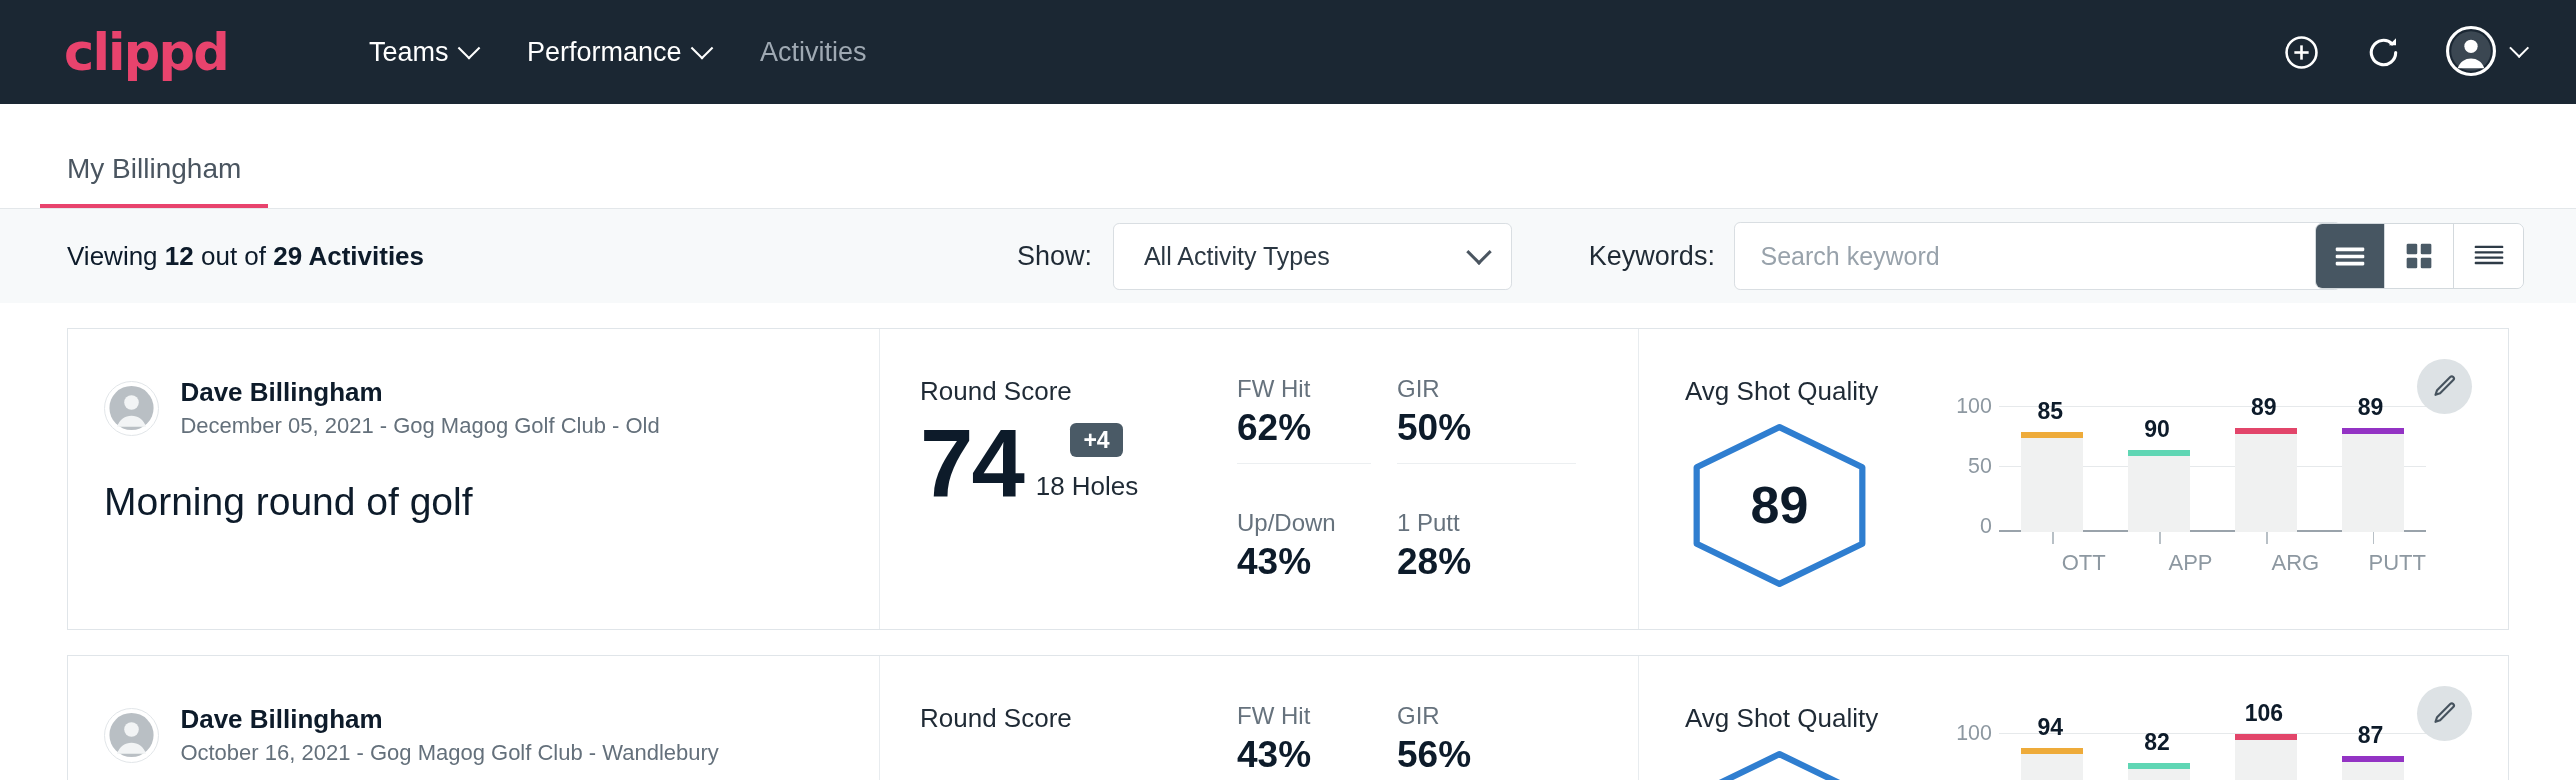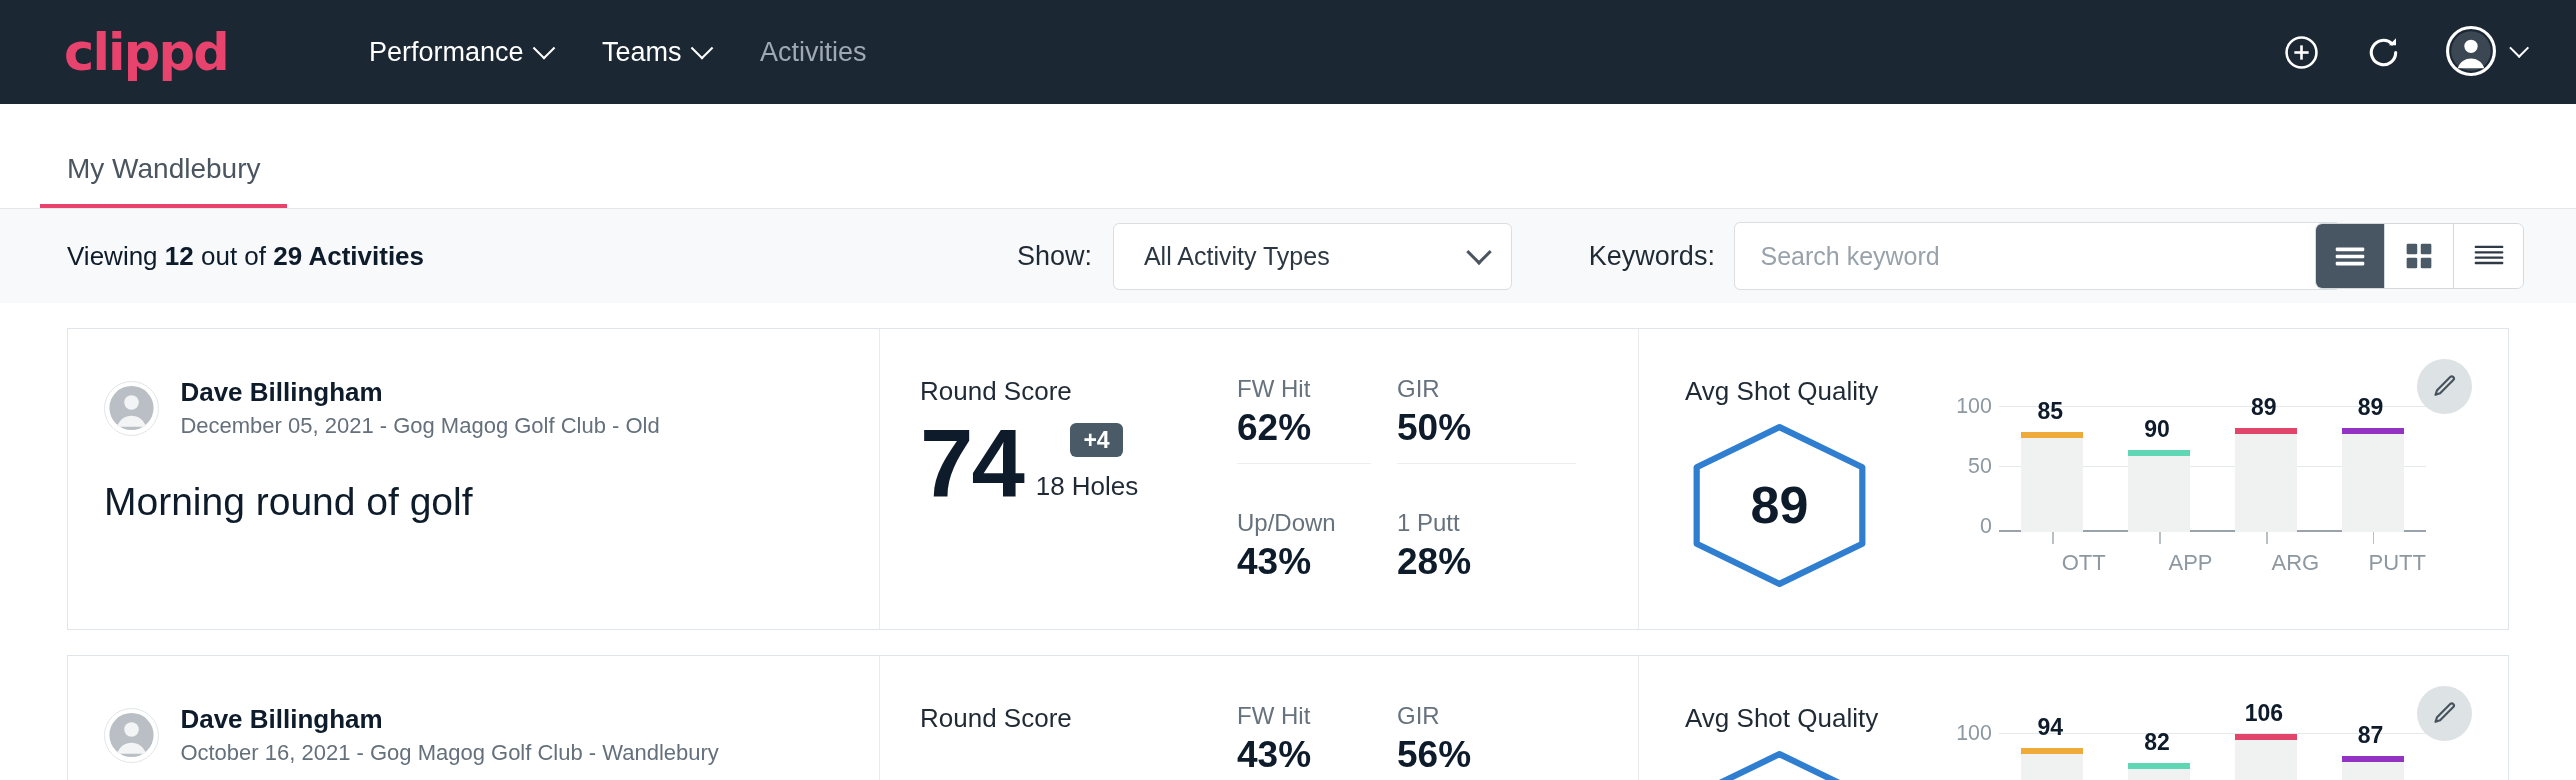--- a/index.html
+++ b/index.html
@@ -224,25 +224,25 @@
   }
 </style>
 </head>
 <body>
 
 <div class="topbar">
   <div class="logo">clippd</div>
 
   <div class="nav-items">
     <div class="nav-item">
+      <span>Teams</span>
+      <span class="chev"></span>
+    </div>
+    <div class="nav-item">
       <span>Performance</span>
-      <span class="chev"></span>
-    </div>
-    <div class="nav-item">
-      <span>Teams</span>
       <span class="chev"></span>
     </div>
     <div class="nav-item muted">
       <span>Activities</span>
     </div>
   </div>
 
   <div class="nav-right">
     <div class="ic-btn">
       <svg width="39" height="39" viewBox="0 0 24 24" fill="none" stroke="#ffffff" stroke-width="1.6">
@@ -266,21 +266,21 @@
           <path d="M11.2 40.5c2.2-6.2 7-9.4 12.8-9.4s10.6 3.2 12.8 9.4z" fill="#ffffff"></path>
         </svg>
       </span>
       <span class="chev" style="width:14.3px;height:14.3px;border-width:2.7px;color:#ffffff"></span>
     </div>
   </div>
 </div>
 
 <div class="tabbar">
   <div class="tab active">
-    <span>My Wandlebury</span>
+    <span>My Billingham</span>
   </div>
 </div>
 
 <div class="filterbar">
   <div class="viewing">
     <span>Viewing </span><b>12</b><span> out of </span><b>29</b><b> Activities</b>
   </div>
 
   <div class="filter-center">
     <span class="lbl">Show:</span>

